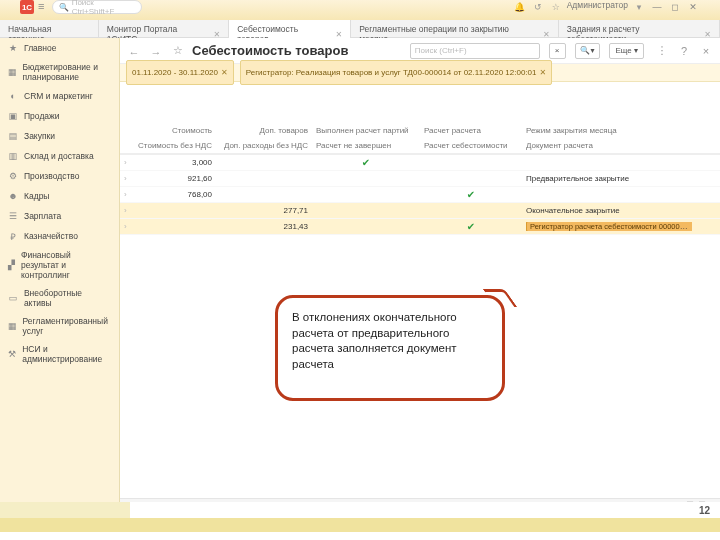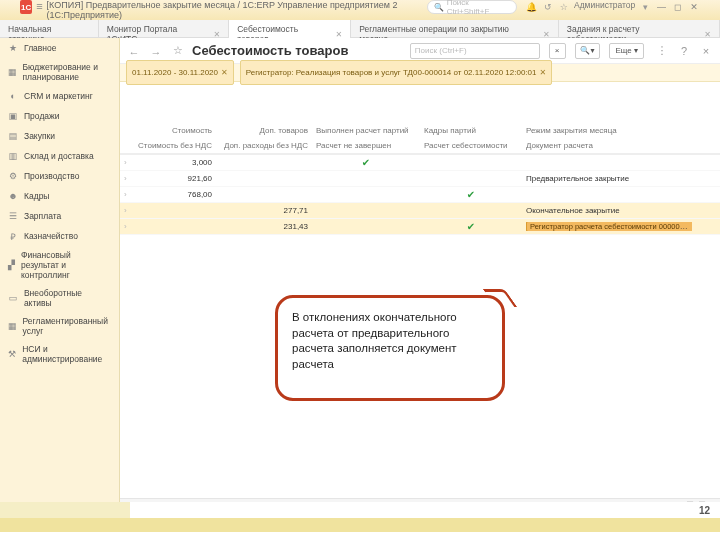--- a/index.html
+++ b/index.html
@@ -50,21 +50,20 @@
   .fband2 { position:absolute; left:0; right:0; bottom:0; height:14px; background:#f0e39e; }
   .pagenum { position:absolute; right:10px; bottom:16px; font-size:10px; font-weight:bold; color:#555; }
 </style>
 </head>
 <body>
 
 <div class="app">
   <div class="titlebar">
     <span class="logo">1C</span>
     <span class="burger">≡</span>
-    <span>[КОПИЯ] Предварительное закрытие месяца / 1C:ERP Управление предприятием 2  (1С:Предприятие)</span>
     <span class="search"><span style="color:#ccc">🔍</span>&nbsp;<span>Поиск Ctrl+Shift+F</span></span>
     <span class="spacer"></span>
     <span class="ticon">🔔</span>
     <span class="ticon">↺</span>
     <span class="ticon">☆</span>
     <span style="font-size:8.5px;color:#777">Администратор</span>
     <span class="ticon">▾</span>
     <span class="wc">—</span>
     <span class="wc">◻</span>
     <span class="wc">✕</span>
@@ -179,21 +178,21 @@
           </span>
       </div>
 
       <div class="grid">
         <div class="grid-head">
           <div class="grow" id="h1">
               <div class="gcell"></div>
               <div class="gcell r">Стоимость</div>
               <div class="gcell r">Доп. товаров</div>
               <div class="gcell">Выполнен расчет партий</div>
-              <div class="gcell">Кадры партий</div>
+              <div class="gcell">Расчет расчета</div>
               <div class="gcell">Режим закрытия месяца</div>
             </div>
           <div class="grow h2" id="h2">
               <div class="gcell"></div>
               <div class="gcell r">Стоимость без НДС</div>
               <div class="gcell r">Доп. расходы без НДС</div>
               <div class="gcell">Расчет не завершен</div>
               <div class="gcell">Расчет себестоимости</div>
               <div class="gcell">Документ расчета</div>
             </div>

